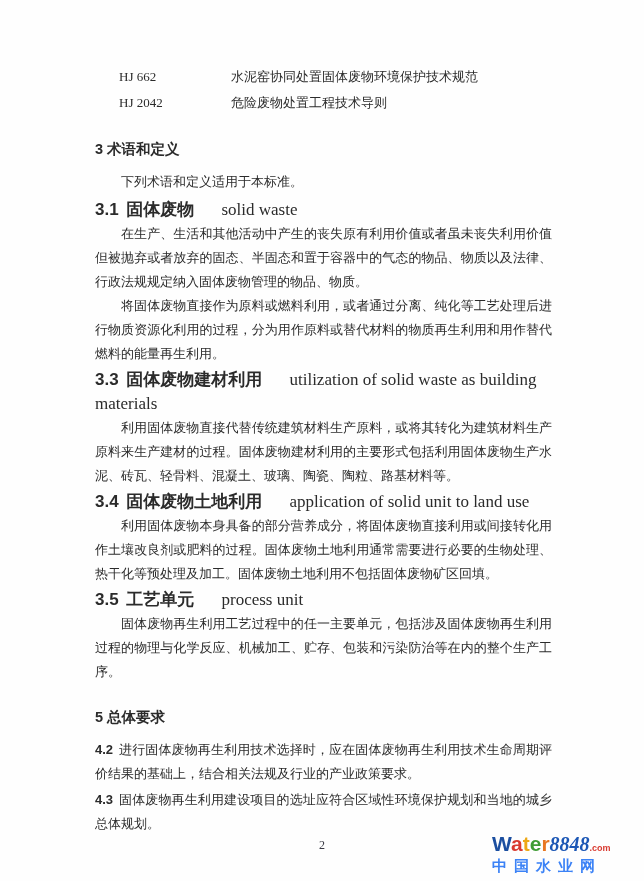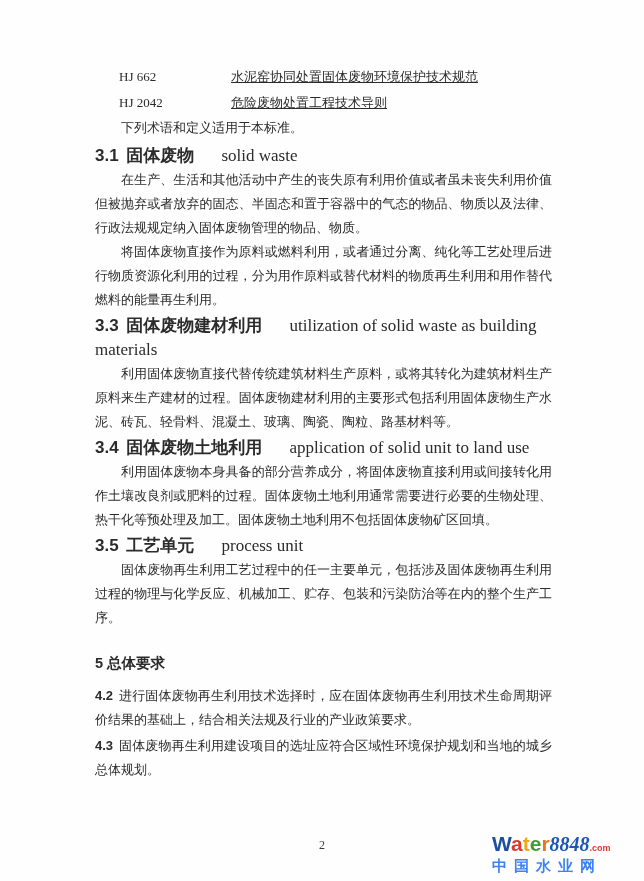--- a/index.html
+++ b/index.html
@@ -27,21 +27,20 @@
     display: flex;
     padding-left: 24px;
     line-height: 26px;
   }
   .ref-code {
     width: 112px;
     flex: 0 0 112px;
   }
   .ref-title {
     flex: 1;
-    text-decoration: underline;
   }
   
   .sec-heading {
     font-family: "Liberation Sans", "DejaVu Sans", sans-serif;
     font-weight: bold;
     font-size: 14.5px;
     margin: 22px 0 10px 0;
     line-height: 22px;
   }
   .intro {
@@ -132,20 +131,21 @@
 
     <div class="ref-row">
       <span class="ref-code">HJ 662</span>
       <span class="ref-title">水泥窑协同处置固体废物环境保护技术规范</span>
     </div>
     <div class="ref-row">
       <span class="ref-code">HJ 2042</span>
       <span class="ref-title">危险废物处置工程技术导则</span>
     </div>
 
+    <div class="sec-heading">3 术语和定义</div>
     <p class="intro">下列术语和定义适用于本标准。</p>
 
     <div class="term-heading">
       <span class="term-num">3.1</span><span class="term-zh">固体废物</span><span class="term-en">solid waste</span>
     </div>
     <p class="term-body">在生产、生活和其他活动中产生的丧失原有利用价值或者虽未丧失利用价值但被抛弃或者放弃的固态、半固态和置于容器中的气态的物品、物质以及法律、行政法规规定纳入固体废物管理的物品、物质。</p>
 
     <p class="term-body">将固体废物直接作为原料或燃料利用，或者通过分离、纯化等工艺处理后进行物质资源化利用的过程，分为用作原料或替代材料的物质再生利用和用作替代燃料的能量再生利用。</p>
 
     <div class="term-heading">

